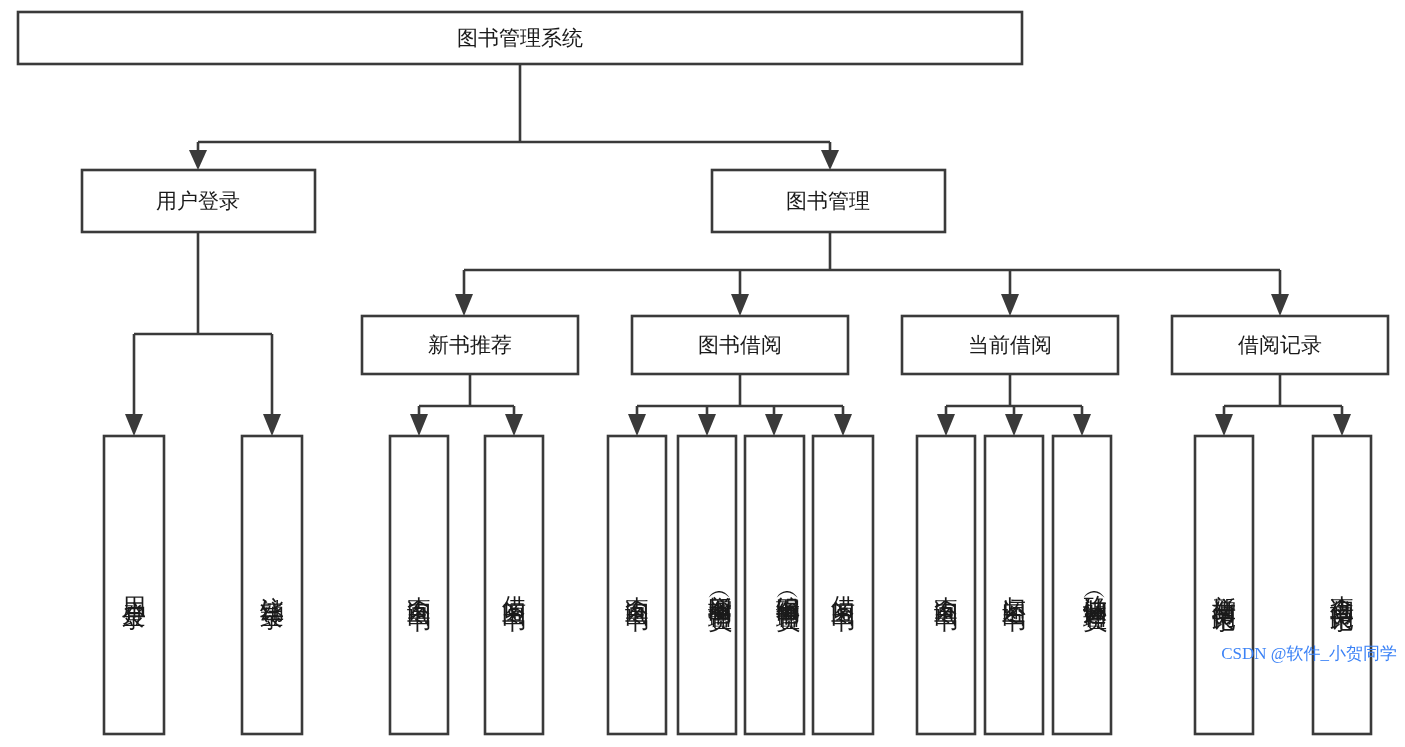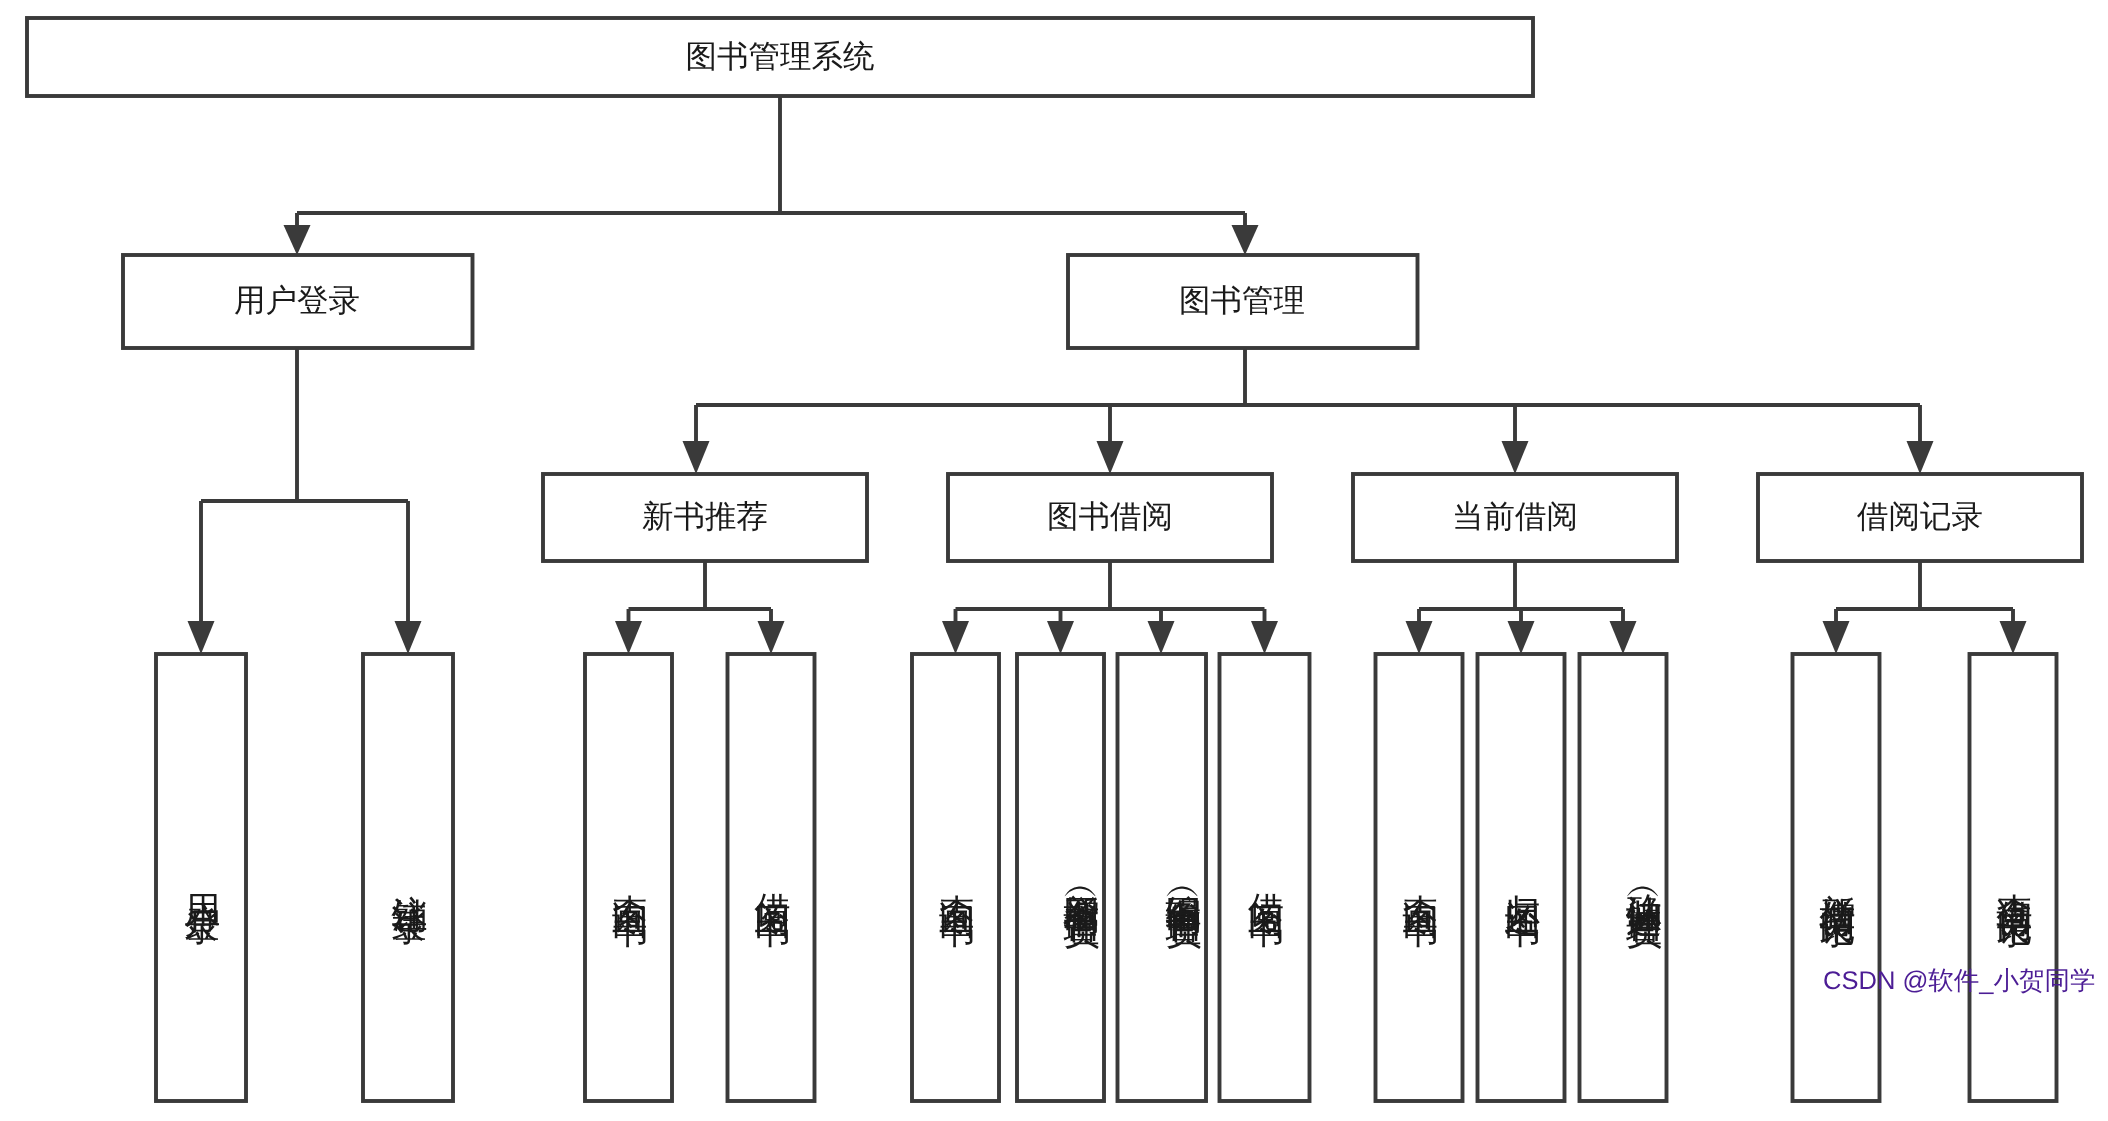--- a/index.html
+++ b/index.html
@@ -47,23 +47,23 @@
     stroke-linecap: butt;
   }
   .arrow-head {
     fill: #3a3a3a;
     stroke: none;
   }
   .watermark {
     position: absolute;
     right: 8px;
     bottom: 4px;
-    font-family: Liberation Sans, sans-serif;
+    font-family: Liberation Serif, serif;
     font-size: 17px;
-    color: #4c1d95;
+    color: #3b82f6;
     white-space: nowrap;
     user-select: none;
   }
 </style>
 </head>
 <body>
 
 <div id="diagram-root">
 
   <svg class="diagram-canvas" viewBox="0 0 1405 747">

